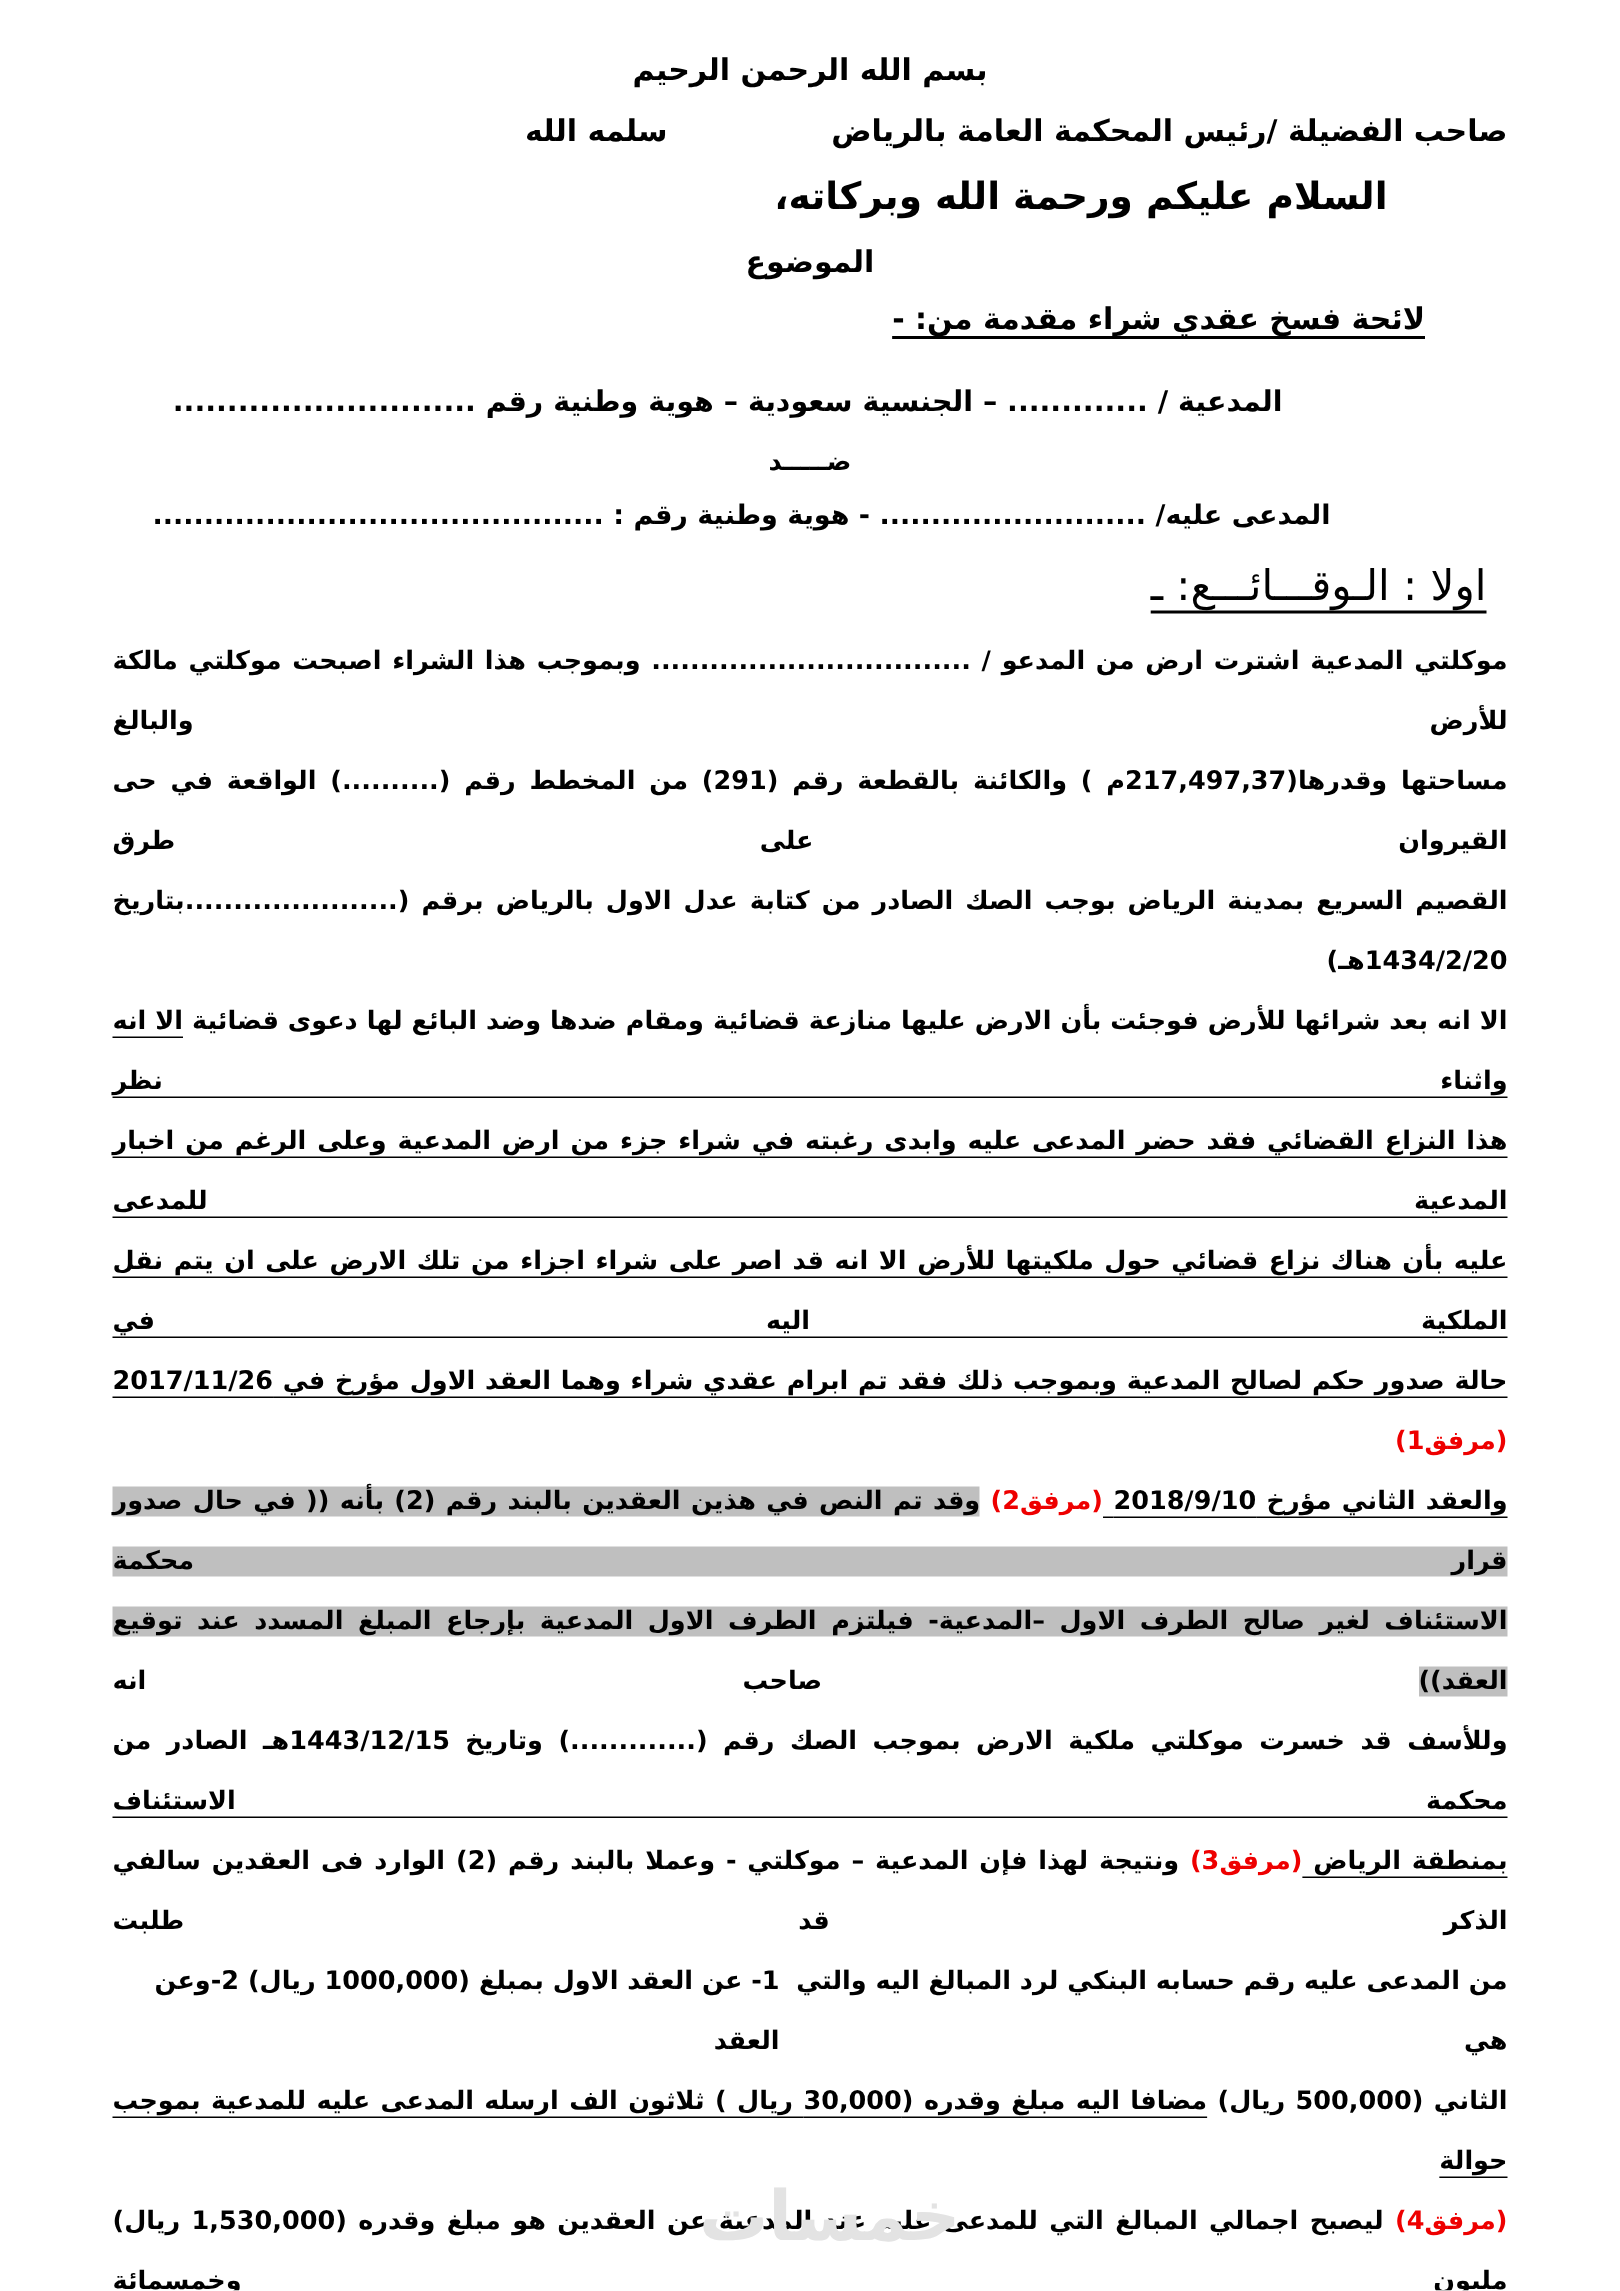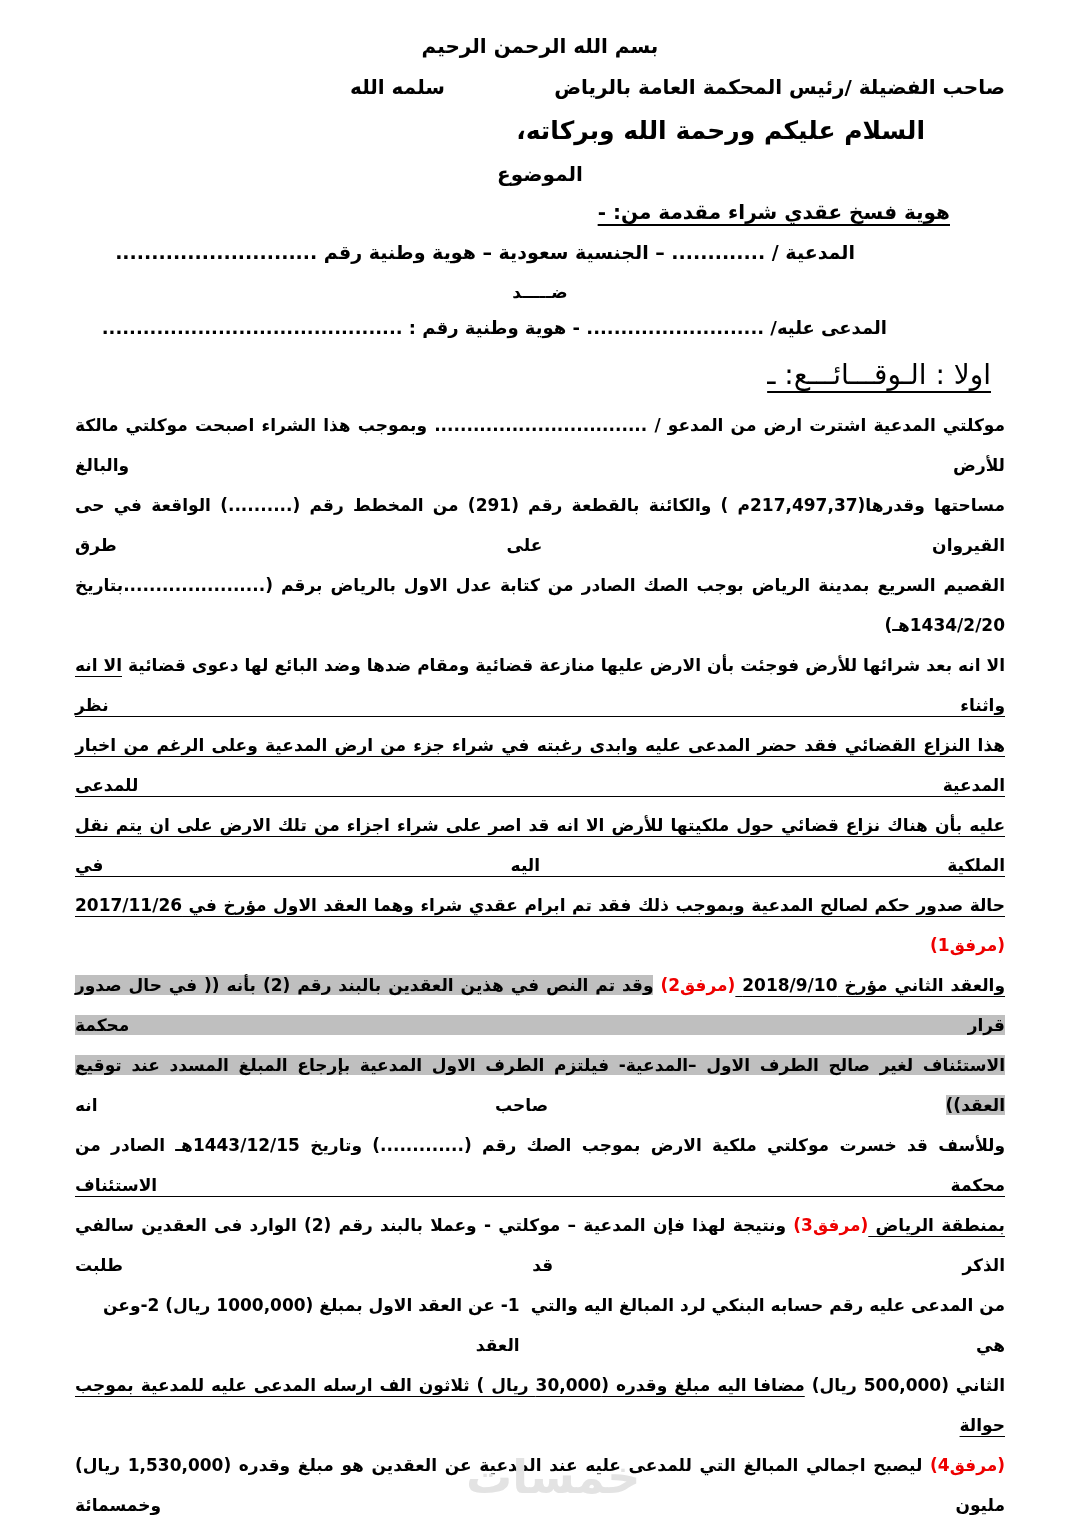--- a/index.html
+++ b/index.html
@@ -21,21 +21,21 @@
   }
   
   .hdr-basmala{text-align:center;font-size:20px;font-weight:bold;}
   .hdr-addressee{display:flex;justify-content:space-between;align-items:baseline;
     padding-left:275px;margin-top:17px;font-size:20px;font-weight:bold;}
   .hdr-greeting{text-align:right;padding-right:80px;margin-top:17px;font-size:25px;font-weight:bold;}
   .hdr-subject-label{text-align:center;margin-top:17px;font-size:20px;font-weight:bold;}
   .hdr-subject-title{text-align:right;padding-right:55px;margin-top:14px;font-size:20px;font-weight:bold;}
   .hdr-subject-title .u{text-decoration:underline;text-underline-offset:5px;}
   
-  .party-plaintiff{text-align:right;padding-right:150px;margin-top:17px;font-size:19px;font-weight:bold;}
+  .party-plaintiff{text-align:right;padding-right:150px;margin-top:33px;font-size:19px;font-weight:bold;}
   .versus{text-align:center;margin-top:19px;font-size:17px;font-weight:bold;}
   .party-defendant{text-align:right;padding-right:118px;margin-top:15px;font-size:18px;font-weight:bold;}
   
   .sec-heading{font-weight:400;font-size:28px;text-align:right;margin:14px;letter-spacing:0;}
   .sec-heading .u{text-decoration:underline;text-underline-offset:7px;}
   .sec1{margin-top:20px;}
   
   #facts{margin-top:12px;}
   .line{font-size:17px;font-weight:bold;line-height:40px;white-space:normal;}
   .line.j{text-align:justify;text-align-last:justify;}
@@ -58,21 +58,21 @@
   <div class="hdr-addressee">
     <span>صاحب الفضيلة /رئيس المحكمة العامة  بالرياض</span>
     <span>سلمه الله</span>
   </div>
 
   <div class="hdr-greeting">السلام عليكم ورحمة الله وبركاته،</div>
 
   <div class="hdr-subject-label">الموضوع</div>
 
   <div class="hdr-subject-title">
-    <span class="u">هوية فسخ عقدي شراء مقدمة من: -</span>
+    <span class="u">لائحة فسخ عقدي شراء مقدمة من: -</span>
   </div>
 
   <div class="party-plaintiff">المدعية / .............    – الجنسية سعودية – هوية وطنية رقم ............................</div>
   <div class="versus">ضـــــد</div>
   <div class="party-defendant">المدعى عليه/ ..........................  - هوية وطنية رقم : ............................................</div>
 
   <h2 class="sec-heading sec1">
     <span class="u">اولا : الـوقـــائـــع: ـ</span>
   </h2>
 

